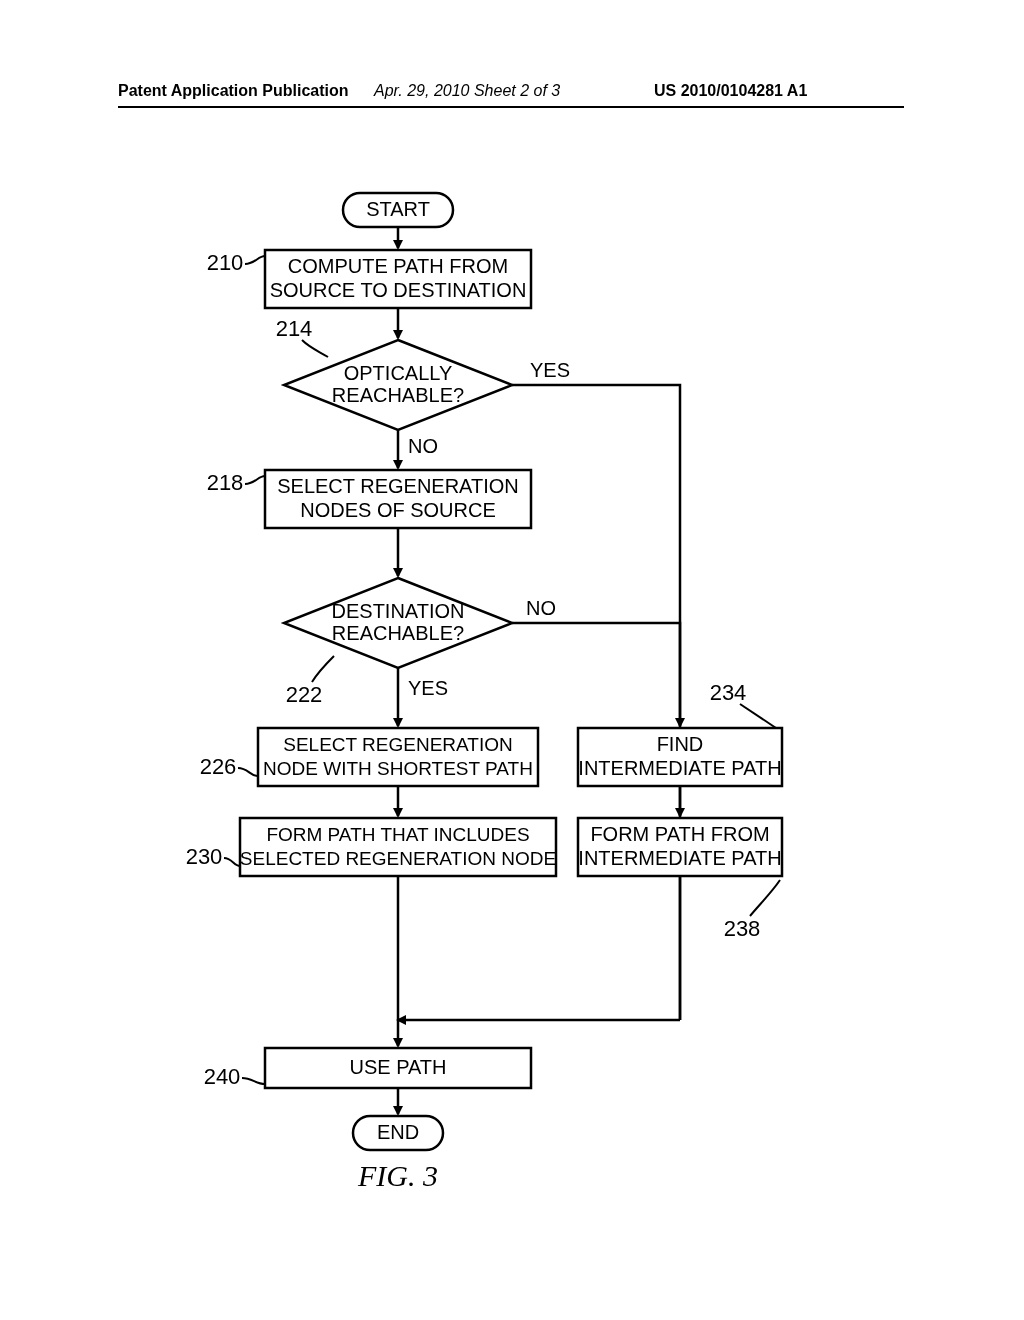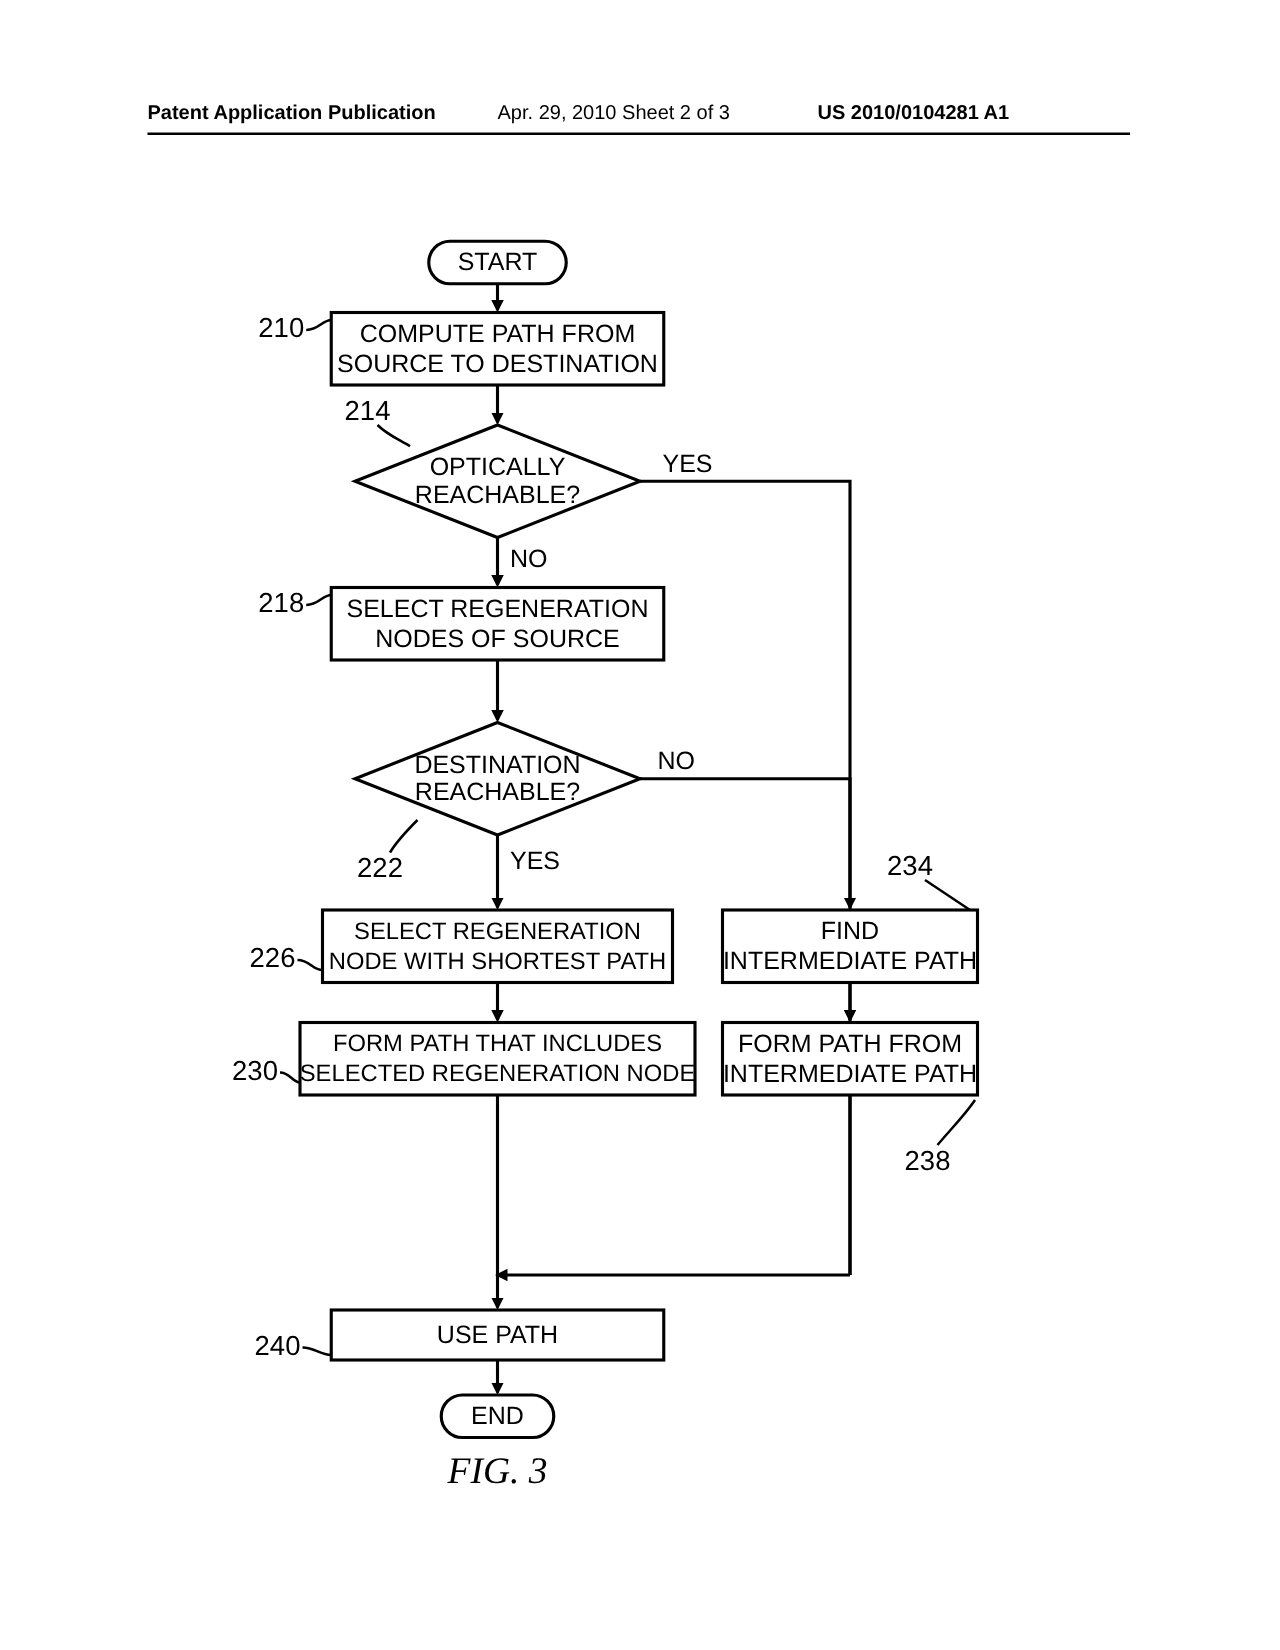--- a/index.html
+++ b/index.html
@@ -24,21 +24,22 @@
     font-size: 16px;
     color: #000;
   }
   .header-left {
     position: absolute;
     left: 118px;
     font-weight: bold;
   }
   .header-mid {
     position: absolute;
-    left: 398px;
+    left: 374px;
+    font-style: italic;
   }
   .header-right {
     position: absolute;
     left: 654px;
     font-weight: bold;
   }
   .header-rule {
     position: absolute;
     top: 106px;
     left: 118px;

